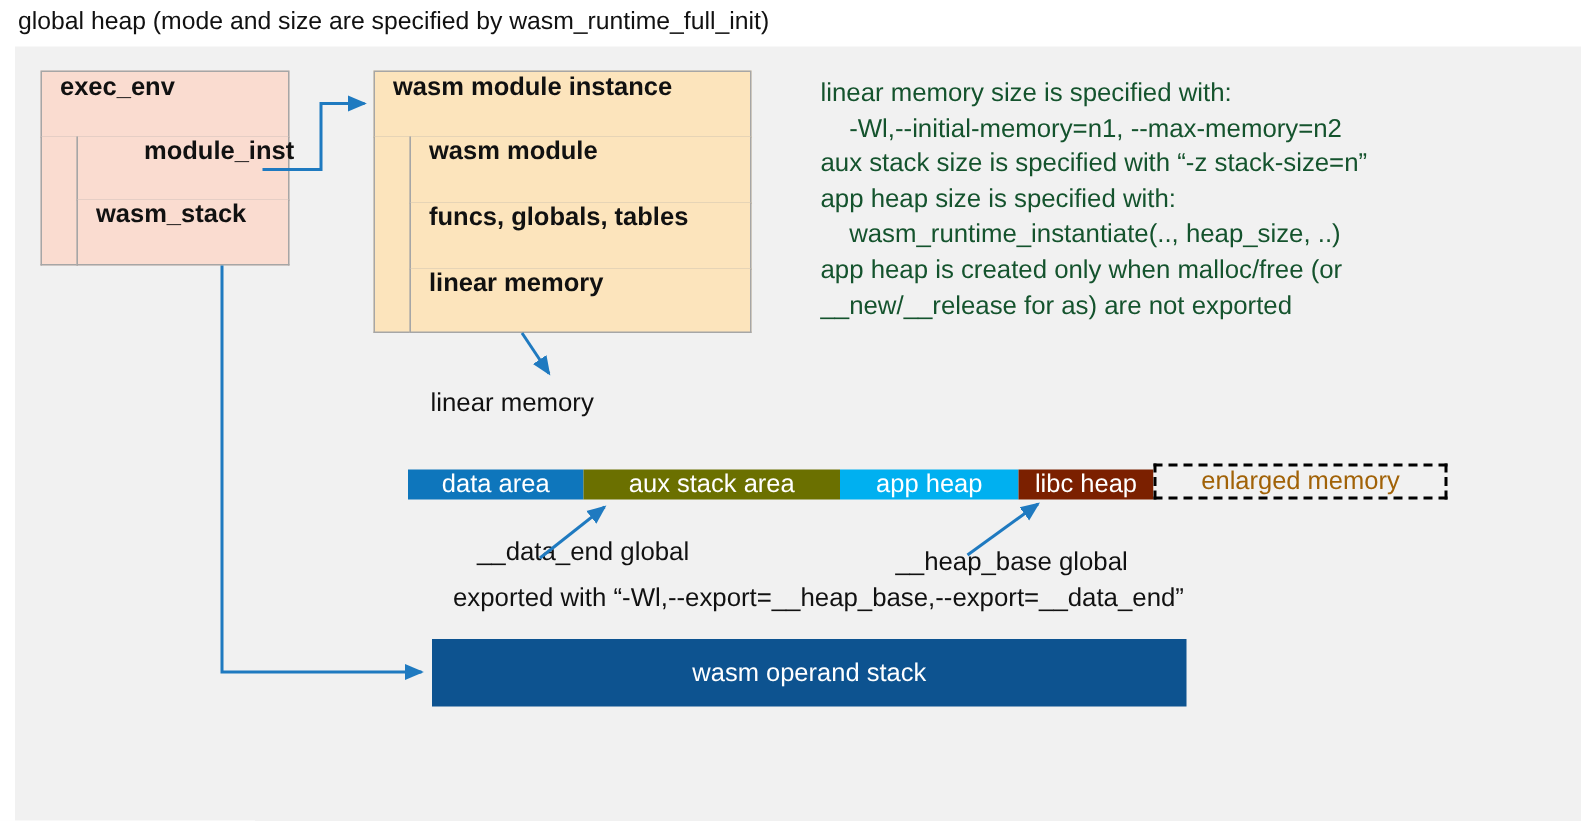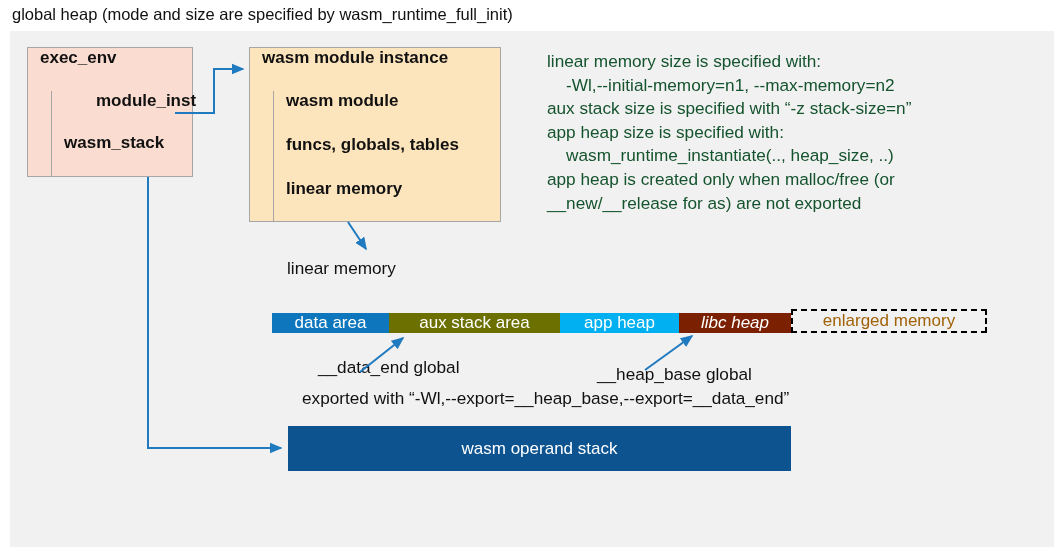--- a/index.html
+++ b/index.html
@@ -214,21 +214,21 @@
 app heap size is specified with:
     wasm_runtime_instantiate(.., heap_size, ..)
 app heap is created only when malloc/free (or
 __new/__release for as) are not exported</div>
 
   <div id="linear-memory-label">linear memory</div>
   <div id="mem-bar">
       <div class="mem-seg" style="width: 117px; background: rgb(14, 118, 188);">data area</div>
       <div class="mem-seg" style="width: 171px; background: rgb(107, 112, 0);">aux stack area</div>
       <div class="mem-seg" style="width: 119px; background: rgb(0, 176, 240);">app heap</div>
-      <div class="mem-seg" style="width: 112px; background: rgb(123, 32, 0); font-style: italic;">libc heap</div>
+      <div class="mem-seg" style="width: 90px; background: rgb(123, 32, 0);">libc heap</div>
       <div class="mem-seg dashed" style="width: 196px; border-color: rgb(0, 0, 0); color: #a16207;">enlarged memory</div>
     </div>
 
   <div id="data-end-label">__data_end global</div>
   <div id="heap-base-label">__heap_base global</div>
   <div id="exported-with-label">exported with “-Wl,--export=__heap_base,--export=__data_end”</div>
 
   <div id="operand-stack-bar" style="background: rgb(13, 83, 144);">
     <span>wasm operand stack</span>
   </div>

